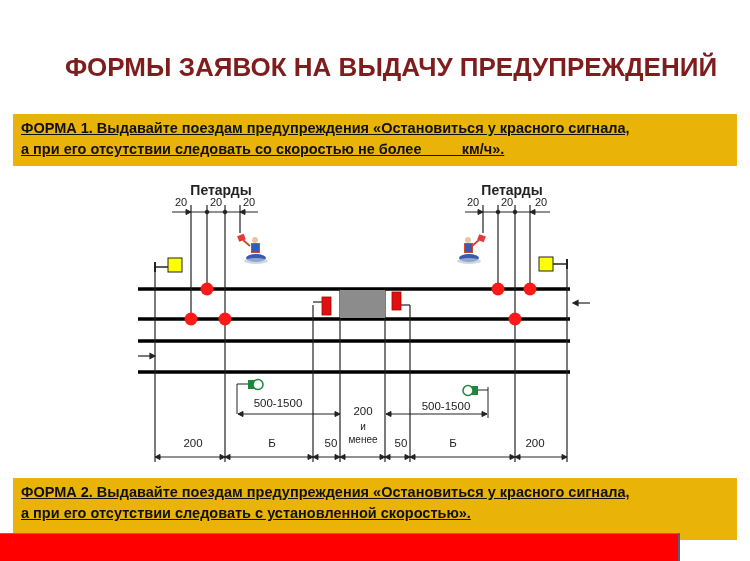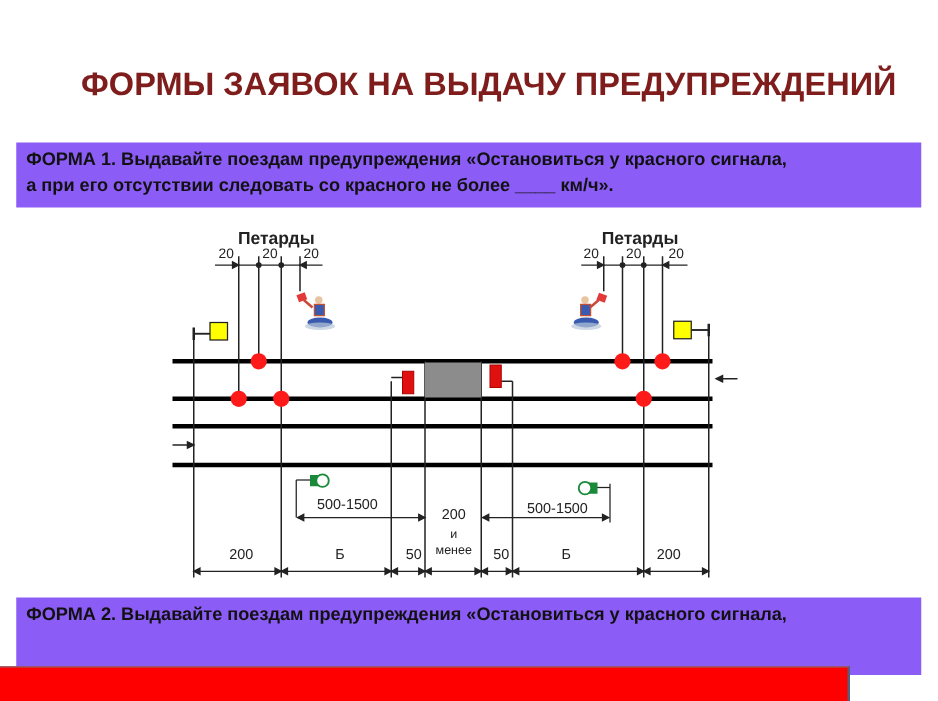--- a/index.html
+++ b/index.html
@@ -1,36 +1,36 @@
 <!DOCTYPE html>
 <html><head>
   <meta charset="utf-8">
   <style>
     html, body { margin:0; padding:0; background:#ffffff; }
     body { width:750px; height:561px; position:relative; overflow:hidden;
            font-family:"Liberation Sans", sans-serif; }
     .title { position:absolute; left:0; top:52px; width:750px; text-align:center;
              font-weight:bold; font-size:26px; color:#7f1d1d; letter-spacing:0px;padding-left:16px; }
-    .box { position:absolute; background:#8b5cf6; color:#111; font-weight:bold;
-           font-size:14.5px; line-height:21px; padding:4px 8px; box-sizing:border-box; }
+    .box { position:absolute; background:#eab308; color:#111; font-weight:bold;
+           font-size:14.5px; line-height:21px; padding:4px 8px; box-sizing:border-box;text-decoration:underline; }
     .box1 { left:13px; top:114px; width:724px; height:52px; }
     .box2 { left:13px; top:478px; width:724px; height:62px; }
     .redbar { position:absolute; left:0; top:533px; width:678px; height:30px;
               background:#ff0000; border-right:2px solid #5a5a7a; border-top:1px solid #8a6a7a; }
     svg { position:absolute; left:0; top:0; }
     .lbl { font-family:"Liberation Sans", sans-serif; fill:#222; }
   </style>
 </head>
 <body>
 
 <div class="title">ФОРМЫ ЗАЯВОК НА ВЫДАЧУ ПРЕДУПРЕЖДЕНИЙ</div>
 
 <div class="box box1">
   <div>ФОРМА 1. Выдавайте поездам предупреждения «Остановиться у красного сигнала,</div>
-  <div>а при его отсутствии следовать со красного не более ____ км/ч».</div>
+  <div>а при его отсутствии следовать со скоростью не более ____ км/ч».</div>
 </div>
 
 <svg width="750" height="561" viewBox="0 0 750 561">
 
   <g stroke="#000" stroke-width="3.5">
     <line x1="138" y1="289" x2="570" y2="289"></line>
     <line x1="138" y1="319" x2="570" y2="319"></line>
     <line x1="138" y1="341" x2="570" y2="341"></line>
     <line x1="138" y1="372" x2="570" y2="372"></line>
   </g>
@@ -183,15 +183,16 @@
   <text class="lbl" x="363" y="415" font-size="11.5" text-anchor="middle">200</text>
   <text class="lbl" x="363" y="430" font-size="10" text-anchor="middle">и</text>
   <text class="lbl" x="363" y="443" font-size="10" text-anchor="middle">менее</text>
   <text class="lbl" x="401" y="447" font-size="11.5" text-anchor="middle">50</text>
   <text class="lbl" x="453" y="447" font-size="11.5" text-anchor="middle">Б</text>
   <text class="lbl" x="535" y="447" font-size="11.5" text-anchor="middle">200</text>
 </svg>
 
 <div class="box box2">
   <div>ФОРМА 2. Выдавайте поездам предупреждения «Остановиться у красного сигнала,</div>
+  <div>а при его отсутствии следовать с установленной скоростью».</div>
 </div>
 
 <div class="redbar"></div>
 
 </body></html>

